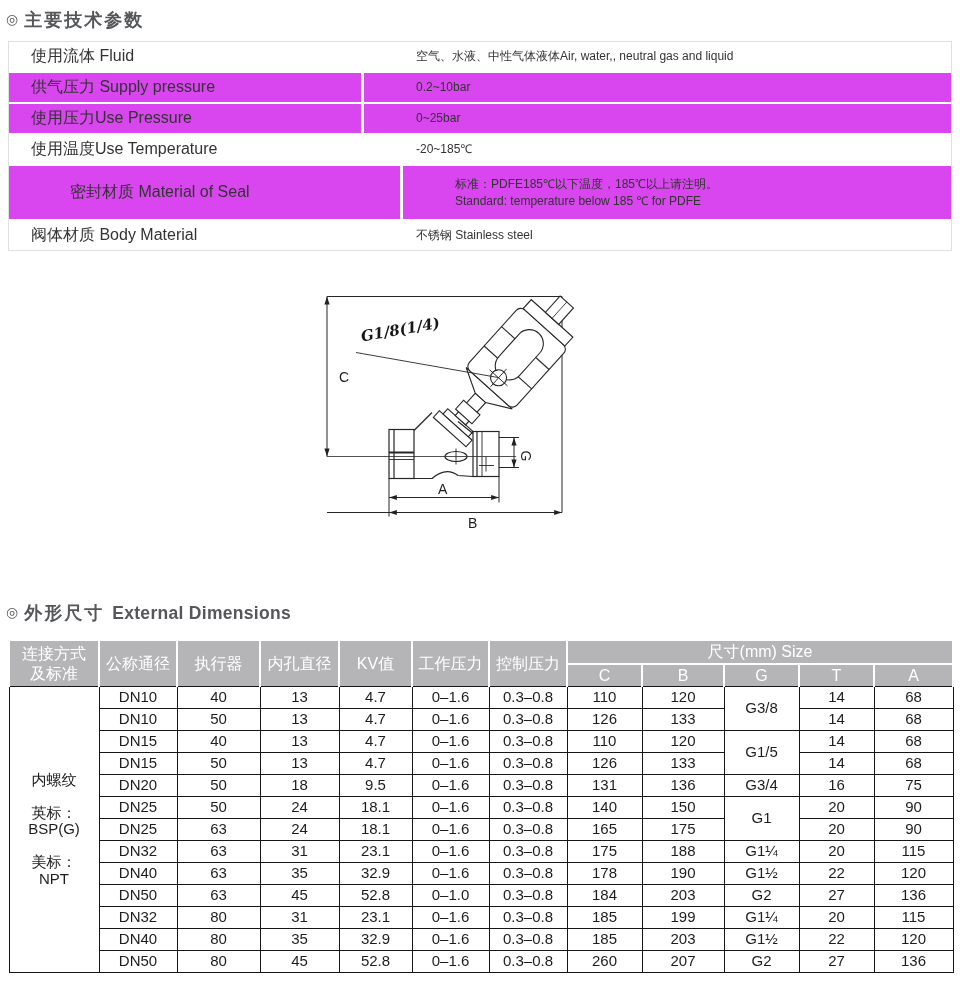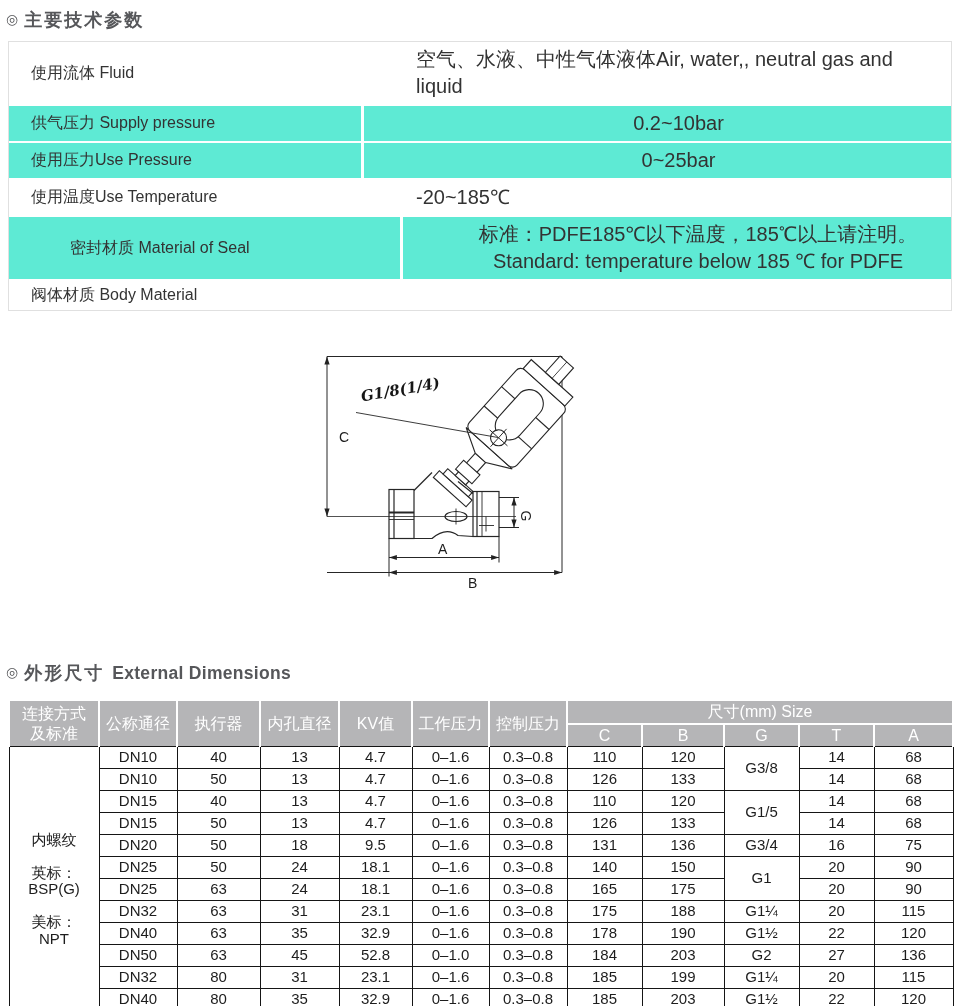--- a/index.html
+++ b/index.html
@@ -12,26 +12,26 @@
   .sec-title{display:flex;align-items:baseline;color:#56575a;font-weight:700;padding-left:6px;}
   .sec-title .bullet{font-size:14px;font-weight:400;margin-right:6px;transform:translateY(-2px);}
   .sec-title .zh{font-size:18px;letter-spacing:2px;}
   .sec-title .en{font-size:17.5px;margin-left:8px;letter-spacing:.3px;}
   #title1{padding-top:8px;}
   #title2{margin-top:22px;margin-bottom:14px;}
   
   .ptable{margin:9px 8px 0 8px;border:1px solid #e0e0e0;}
   .prow{display:flex;min-height:28px;background:#fff;border-bottom:2px solid #fff;}
   .prow:last-child{border-bottom:none;}
-  .prow.shaded{background:#5eead4;text-align:center;}
+  .prow.shaded{background:#d946ef;}
   .prow.tall{min-height:53px;padding-left:39px;}
   .plabel{width:355px;box-sizing:border-box;padding:4px 6px 4px 22px;
     border-right:3px solid #fff;display:flex;align-items:center;font-size:16px;color:#333;}
   .pvalue{flex:1;padding:4px 10px 4px 52px;display:flex;flex-direction:column;
-    justify-content:center;font-size:20px;color:#333;line-height:1.35;}
+    justify-content:center;font-size:12px;color:#333;line-height:1.35;}
   
   .draw-wrap{height:292px;margin-top:36px;display:flex;justify-content:center;}
   .draw-wrap svg{transform:translateX(-14px);}
   .dim-txt{font-family:"Liberation Sans",sans-serif;font-size:14px;fill:#1d1d1d;}
   .port-txt{font-family:"DejaVu Serif",serif;font-size:15px;font-weight:bold;font-style:italic;fill:#161616;}
   
   .dtable-wrap{margin:0 8px;}
   table.dims{border-collapse:collapse;table-layout:fixed;width:944px;}
   table.dims th{
     background:#b5b5b7;color:#fff;font-weight:400;font-size:16px;
@@ -75,20 +75,21 @@
   </div>
   <div class="prow shaded tall">
     <div class="plabel">密封材质 Material of Seal</div>
     <div class="pvalue">
       <span>标准：PDFE185℃以下温度，185℃以上请注明。</span>
       <span>Standard: temperature below 185 ℃ for PDFE</span>
     </div>
   </div>
   <div class="prow">
     <div class="plabel">阀体材质 Body Material</div>
+    <div class="pvalue">不锈钢 Stainless steel</div>
   </div>
 </div>
 
 <div class="draw-wrap">
 <svg width="300" height="280" viewBox="0 0 300 275">
   <defs>
     <marker id="ar" markerWidth="9" markerHeight="8" refX="8.3" refY="3.2" orient="auto-start-reverse">
       <path d="M0.4,0.6 L8.3,3.2 L0.4,5.8 z" fill="#222"></path>
     </marker>
   </defs>

